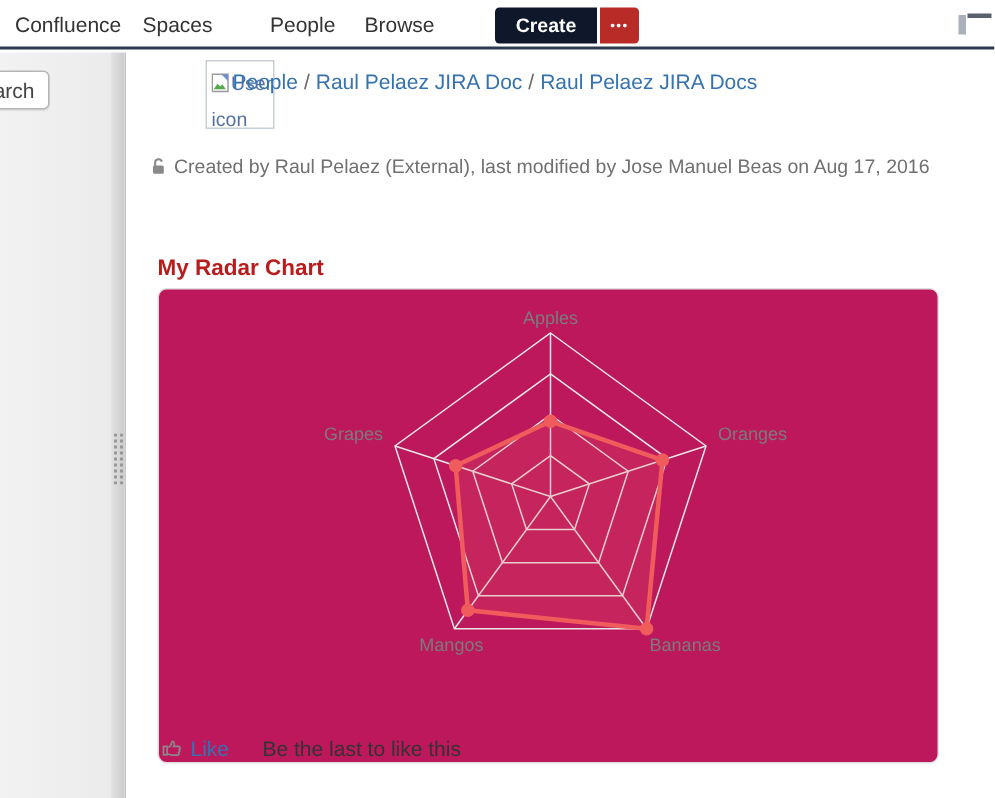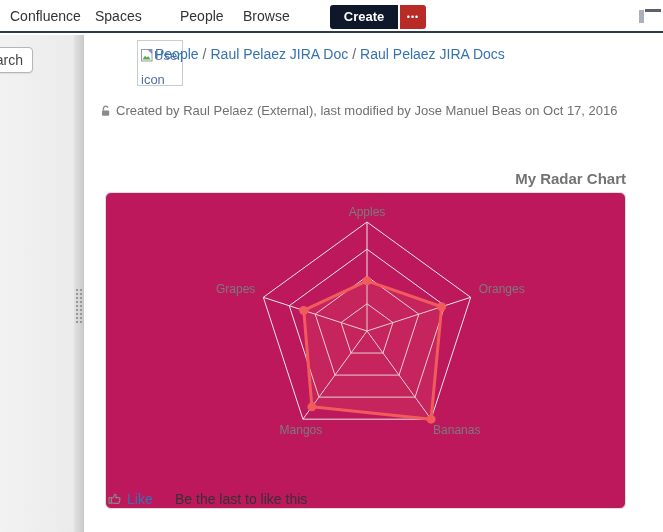--- a/index.html
+++ b/index.html
@@ -35,22 +35,22 @@
   .user-icon-box .alt-wrap { position:absolute; left:3px; top:3px; width:54px; font-size:13px; color:#5470a5; line-height:24px; }
   .user-icon-box svg { vertical-align:-2px; margin-right:1px; }
   .breadcrumb { position:absolute; left:155px; top:46px; font-size:14px; color:#666; white-space:nowrap;text-align:center; }
   .breadcrumb a { color:#3572b0; text-decoration:none; cursor:pointer; }
   .breadcrumb .sep { color:#666; padding:0 4px; }
   .page-title { position:absolute; left:153px; top:61px; font-size:28px; font-weight:400; color:#222; }
   .byline { position:absolute; left:100px; top:103px; font-size:13px; color:#707070; }
   .byline svg { vertical-align:-2px; margin-right:4px; }
 
   
-  .chart-title { position:absolute; left:105px; top:170px; width:521px; text-align:right;
-                 font-size:15px; font-weight:bold; color:#737373; }
+  .chart-title { position:absolute; left:105px; top:170px; width:521px; text-align:left;
+                 font-size:15px; font-weight:bold; color:#b91c1c; }
   .chart-box { position:absolute; left:105px; top:192px; width:521px; height:317px; background:#be185d;
                border:1px solid #dfdfdf; border-radius:6px; }
   .chart-box svg { display:block; }
 
   
   .like-row { position:absolute; left:108px; top:490px; height:20px; }
   .like-icon { position:absolute; left:0; top:1px; cursor:pointer; }
   .like-link { position:absolute; left:19px; top:1px; font-size:14px; color:#3572b0; cursor:pointer; }
   .like-hint { position:absolute; left:67px; top:1px; font-size:14px; color:#333; white-space:nowrap; }
 </style>
@@ -112,21 +112,21 @@
 
   <div class="breadcrumb">
     <a>People</a><span class="sep">/</span><a>Raul Pelaez JIRA Doc</a><span class="sep">/</span><a>Raul Pelaez JIRA Docs</a>
   </div>
 
 
   <div class="byline">
     <svg width="12" height="12" viewBox="0 0 12 12">
       <path d="M3.4 5.6 V3.4 a2.3 2.3 0 0 1 4.5 -0.6" fill="none" stroke="#8a8a8a" stroke-width="1.4"></path>
       <rect x="2" y="5.4" width="7.2" height="5.4" rx="1" fill="#8a8a8a"></rect>
-    </svg><span>Created by Raul Pelaez (External), last modified by Jose Manuel Beas on Oct 17, 2016</span>
+    </svg><span>Created by Raul Pelaez (External), last modified by Jose Manuel Beas on Aug 17, 2016</span>
   </div>
 
   <div class="chart-title">My Radar Chart</div>
   <div class="chart-box">
     <svg id="radar-svg" width="519" height="267" viewBox="0 0 519 267">
         <line x1="261" y1="138" x2="261" y2="29" stroke="#e7e7e7" stroke-width="1"></line>
         <line x1="261" y1="138" x2="364.6651602761717" y2="104.31714761313074" stroke="#e7e7e7" stroke-width="1"></line>
         <line x1="261" y1="138" x2="325.06859249987957" y2="226.18285238686929" stroke="#e7e7e7" stroke-width="1"></line>
         <line x1="261" y1="138" x2="196.93140750012043" y2="226.18285238686929" stroke="#e7e7e7" stroke-width="1"></line>
         <line x1="261" y1="138" x2="157.33483972382828" y2="104.3171476131307" stroke="#e7e7e7" stroke-width="1"></line>

